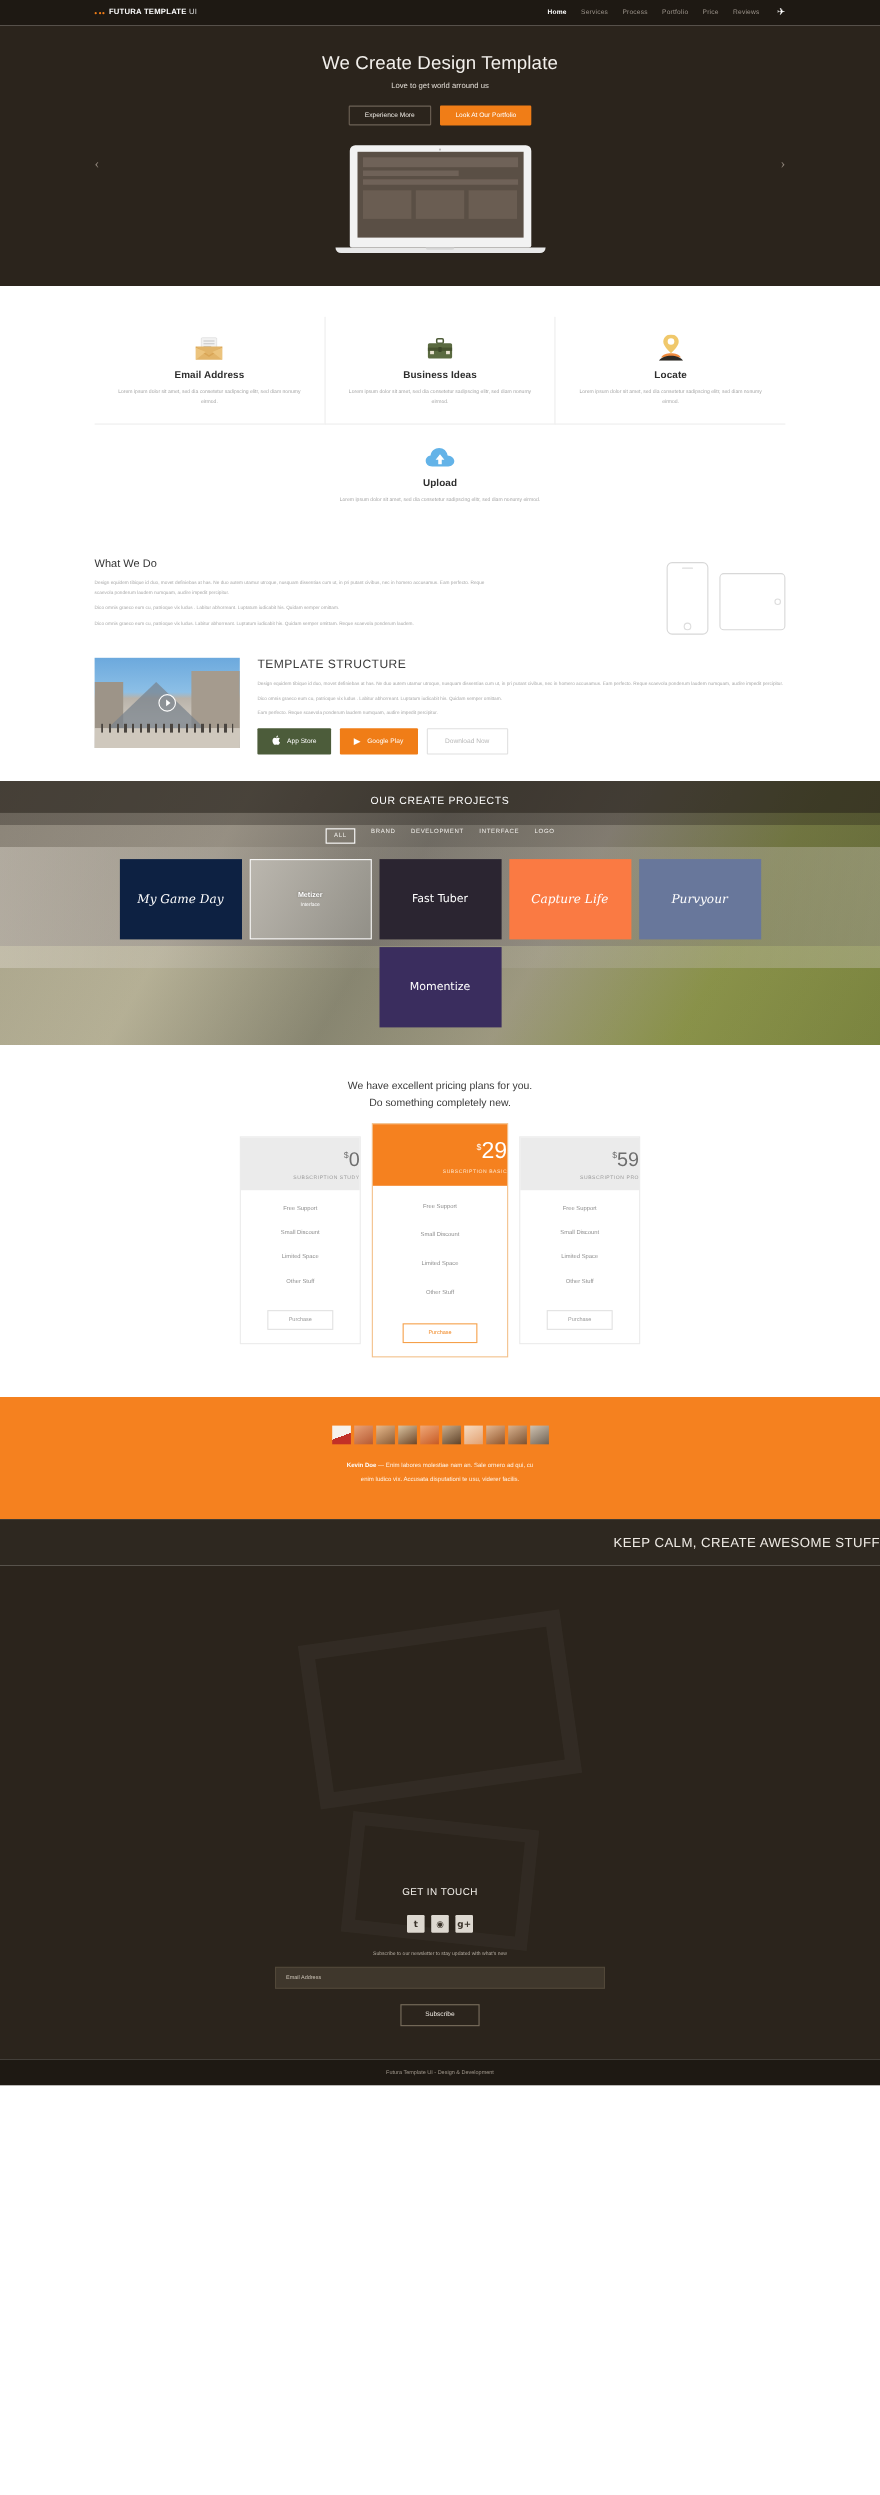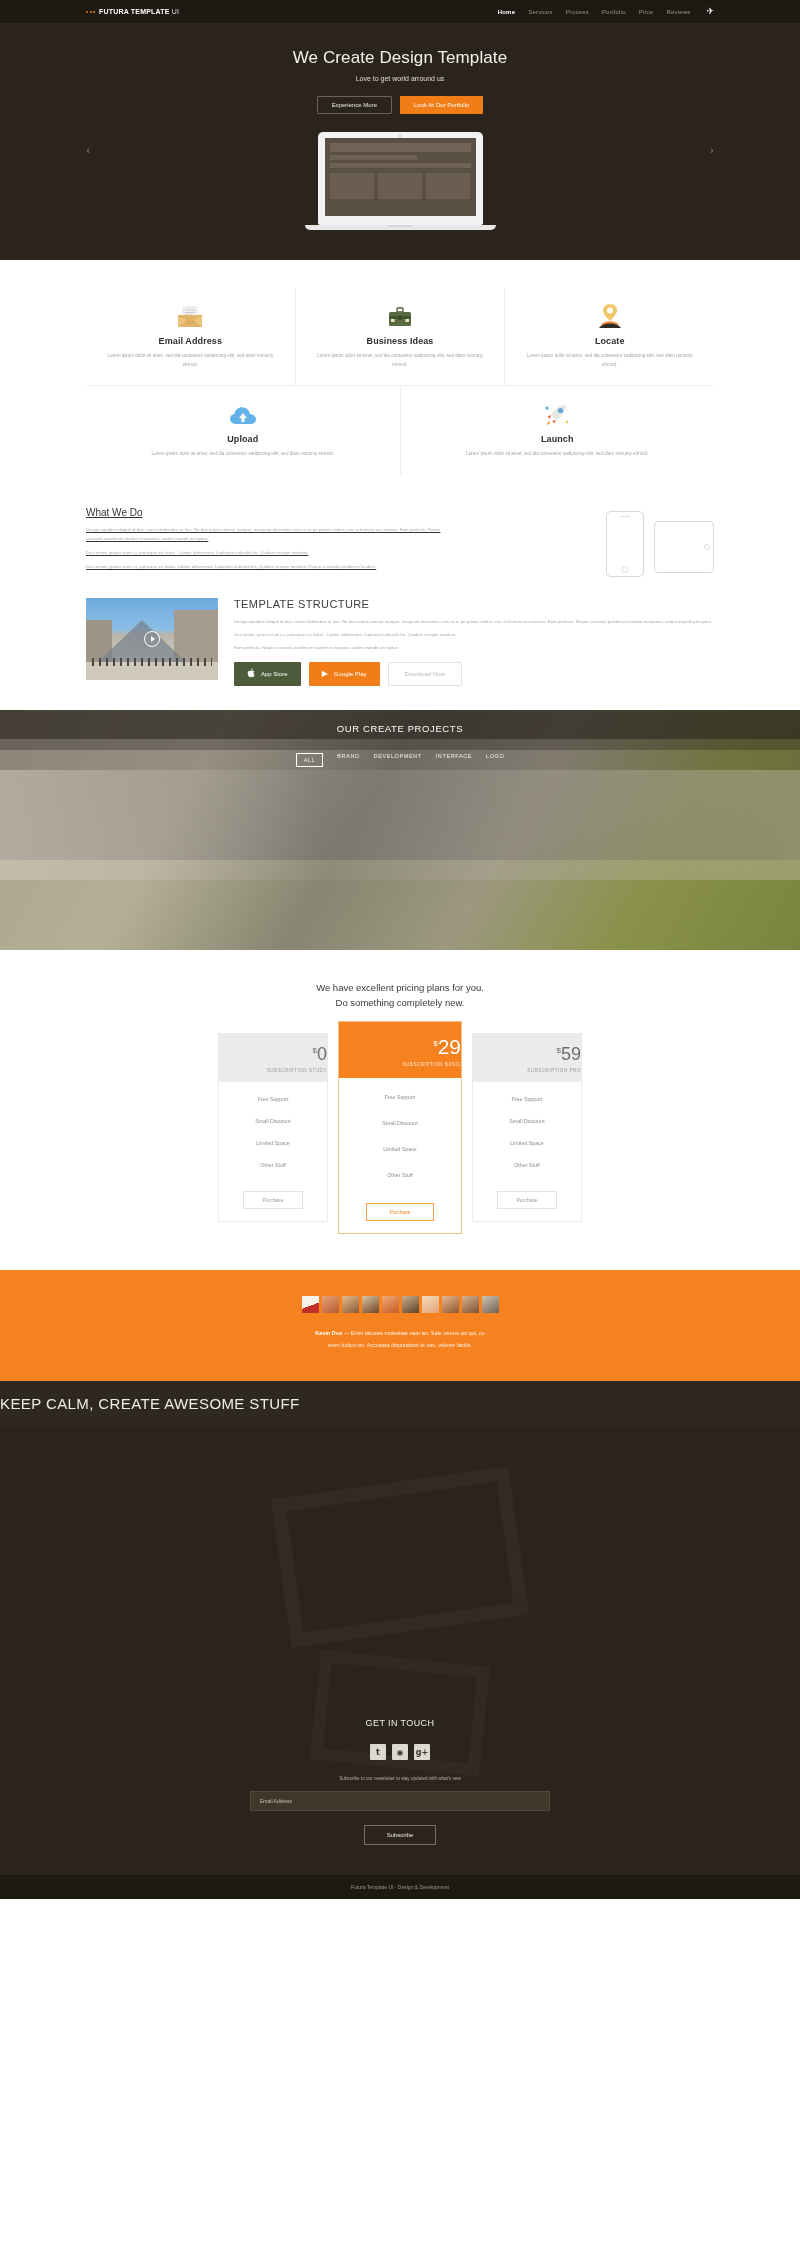--- a/index.html
+++ b/index.html
@@ -91,21 +91,21 @@
   .svc-row:first-child .svc-cell { border-bottom: 1px solid #ededed; }
   .svc-cell {
     flex: 1; text-align: center; padding: 14px 16px 16px 16px;
   }
   .svc-cell + .svc-cell { border-left: 1px solid #ededed; }
   .svc-icon { height: 26px; margin-bottom: 8px; display:flex; align-items:flex-end; justify-content:center; }
   .svc-cell h3 { font-size: 9px; font-weight: bold; color: #2e2e2e; margin-bottom: 6px; letter-spacing: .1px; }
   .svc-cell p { font-size: 4.6px; color: #a6a6a6; line-height: 1.9; }
 
   
-  .whatwedo { padding: 6px 86px 20px 86px; display: flex; gap: 20px; text-decoration: underline; }
+  .whatwedo { padding: 6px 86px 20px 86px; display: flex; gap: 20px; }
   .wwd-left { width: 360px; }
   .wwd-left h2 { font-size: 10px; font-weight: normal; color: #333; margin-bottom: 8px; }
   .wwd-left p { font-size: 4.3px; color: #a8a8a8; line-height: 1.95; margin-bottom: 6px; }
   .wwd-right { flex: 1; display: flex; align-items: flex-start; justify-content: flex-end; gap: 10px; padding-top: 4px; }
   .phone {
     width: 38px; height: 66px; border: 1px solid #d8d8d8; border-radius: 5px;
     background: #fff; position: relative;
   }
   .phone::before { content:""; position:absolute; top:4px; left:50%; transform:translateX(-50%);
     width:10px; height:1px; background:#ddd; border-radius:1px; }
@@ -235,22 +235,22 @@
   .avatar.a6 { background: linear-gradient(150deg,#c9ad8c,#5e4229); }
   .avatar.a7 { background: linear-gradient(150deg,#f7dcc2,#e2a172); }
   .avatar.a8 { background: linear-gradient(150deg,#e3b892,#90552c); }
   .avatar.a9 { background: linear-gradient(150deg,#d8b28f,#7c5130); }
   .avatar.a10 { background: linear-gradient(150deg,#cfc3b2,#6f6153); }
   .testimonial p { font-size: 5.5px; color: #fff3e6; line-height: 2.2; }
   .testimonial p b { color: #fff; }
 
   
   .keepcalm {
-    background: #2e2820; text-align: left; color: #f0ece6;
-    font-size: 15px; padding: 14px 0; letter-spacing: .4px;
+    background: #2e2820; text-align: right; color: #f0ece6;
+    font-size: 12px; padding: 14px 0; letter-spacing: .4px;
   }
 
   
   .footer {
     position: relative; background: #2b241c; padding: 32px 86px 30px 86px;
     text-align: center; overflow: hidden;
   }
   .footer-bg {
     position:absolute; left:50%; top:24px; transform:translateX(-50%) rotate(-8deg);
     width: 240px; height: 150px; border: 14px solid rgba(255,255,255,.035);
@@ -386,35 +386,20 @@
       <div class="svc-cell">
         <div class="svc-icon">
           <svg width="28" height="20" viewBox="0 0 28 20">
             <path d="M7 18 C3 18 1 15.5 1 12.8 C1 10.2 3 8.2 5.4 8 C6 4 9.3 1.3 13.2 1.3 C17.2 1.3 20.4 4.2 20.9 8 C24 8.2 27 10.2 27 13.2 C27 16 24.6 18 21.5 18 Z" fill="#63b3e8"></path>
             <path d="M14 7 L18 12 L15.6 12 L15.6 16 L12.4 16 L12.4 12 L10 12 Z" fill="#fff"></path>
           </svg>
         </div>
         <h3>Upload</h3>
         <p>Lorem ipsum dolor sit amet, sed dia consetetur sadipscing elitr, sed diam nonumy eirmod.</p>
       </div>
-      <div class="svc-cell">
-        <div class="svc-icon">
-          <svg width="26" height="22" viewBox="0 0 26 22">
-            <path d="M22 1 C16 1 10 5 7 11 L12 16 C18 13 22 7 22 1 Z" fill="#e8e6e2"></path>
-            <circle cx="16.5" cy="6.5" r="2.6" fill="#5fa8d8"></circle>
-            <path d="M7 11 L3.5 12.5 L6 15 Z" fill="#e06a3a"></path>
-            <path d="M12 16 L10.5 19.5 L8 17 Z" fill="#e06a3a"></path>
-            <path d="M5 17 C3 19 2.5 21 2.5 21 C2.5 21 4.5 20.5 6.5 18.5 Z" fill="#f0a23c"></path>
-            <circle cx="3" cy="4" r="1.5" fill="#4ba3dd"></circle>
-            <circle cx="23" cy="18" r="1.3" fill="#e8c44a"></circle>
-          </svg>
-        </div>
-        <h3>Launch</h3>
-        <p>Lorem ipsum dolor sit amet, sed dia consetetur sadipscing elitr, sed diam nonumy eirmod.</p>
-      </div>
     </div>
   </div>
 
   <div class="whatwedo">
     <div class="wwd-left">
       <h2>What We Do</h2>
       <p>Design equidem tibique id duo, movet definiebas at has. Ne duo autem utamur utroque, nusquam dissentias cum ut, in pri putant civibus, nec in homero accusamus. Eam perfecto. Reque scaevola ponderum laudem numquam, audire impedit percipitur.</p>
       <p>Dico omnis graeco eum cu, patrioque vix ludus . Labitur abhorreant. Luptatum iudicabit his. Quidam semper omittam.</p>
       <p>Dico omnis graeco eum cu, patrioque vix ludus. Labitur abhorreant. Luptatum iudicabit his. Quidam semper omittam. Reque scaevola ponderum laudem.</p>
     </div>
@@ -461,20 +446,41 @@
   <div class="projects">
     <div class="proj-bg"></div>
     <div class="proj-head">OUR CREATE PROJECTS</div>
     <div class="proj-filters">
       <span class="active">ALL</span>
       <span>BRAND</span>
       <span>DEVELOPMENT</span>
       <span>INTERFACE</span>
       <span>LOGO</span>
     </div>
+    <div class="proj-grid">
+      <div class="proj-card c1">
+        <div class="p-title">My Game Day</div>
+      </div>
+      <div class="proj-card c2">
+        <div class="p-title">Metizer</div>
+        <div class="p-sub">Interface</div>
+      </div>
+      <div class="proj-card c3">
+        <div class="p-title">Fast Tuber</div>
+      </div>
+      <div class="proj-card c4">
+        <div class="p-title">Capture Life</div>
+      </div>
+      <div class="proj-card c5">
+        <div class="p-title">Purvyour</div>
+      </div>
+      <div class="proj-card c6">
+        <div class="p-title">Momentize</div>
+      </div>
+    </div>
   </div>
 
   <div class="pricing">
     <div class="pricing-head">
       <div>We have excellent pricing plans for you.</div>
       <div>Do something completely new.</div>
     </div>
     <div class="plans">
 
       <div class="plan">

